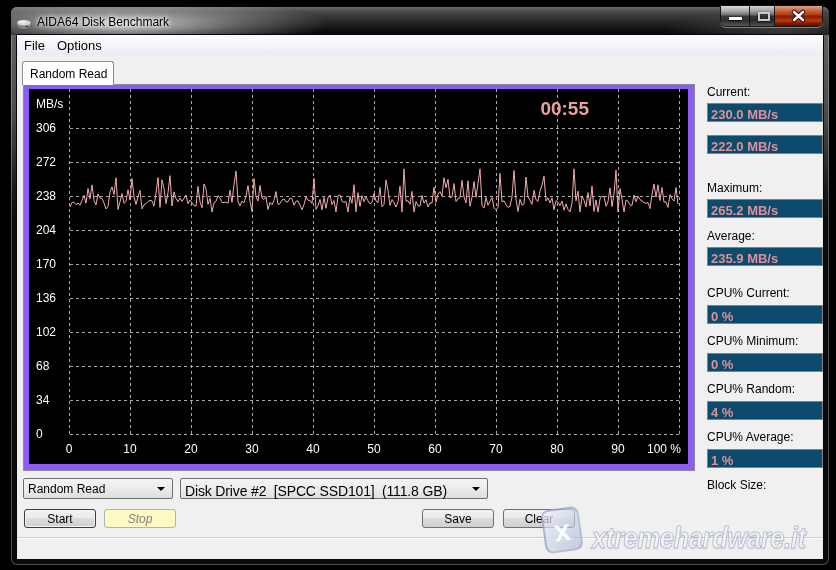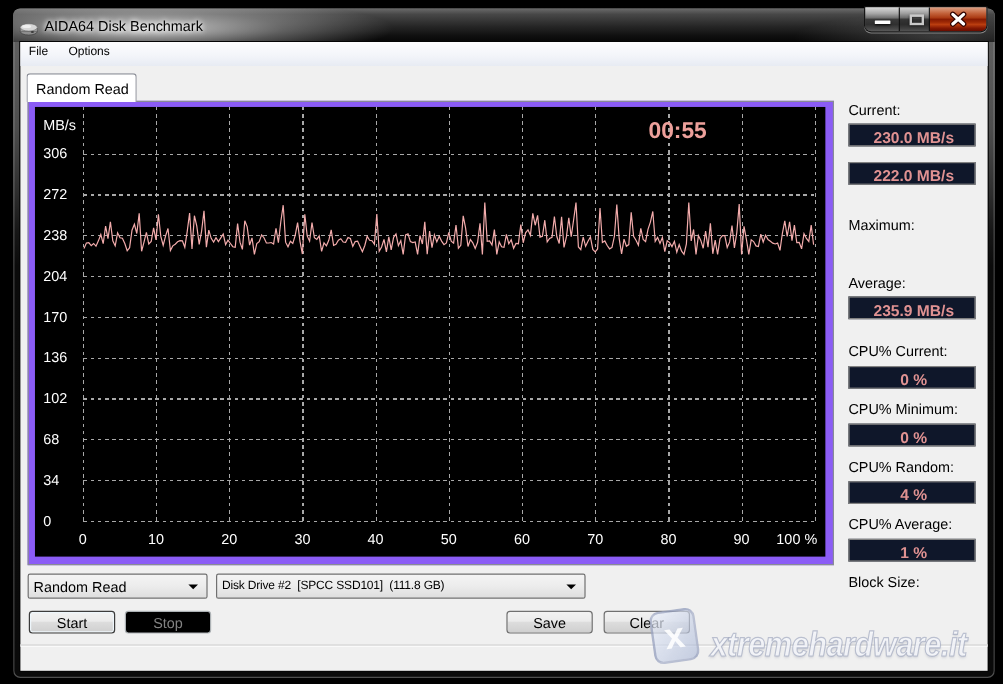--- a/index.html
+++ b/index.html
@@ -31,44 +31,44 @@
 .cap.close { width:47px;
   background:linear-gradient(180deg,#dfa185 0%,#c2613a 26%,#a93812 45%,#871a02 50%,#9c2805 62%,#bb3e10 72%,#821702 88%,#660c00 100%); }
 .minbar { position:absolute; left:8px; top:11px; width:13px; height:3px; background:#fdfdfd;
   box-shadow:0 1px 2px rgba(0,0,0,0.8); border-radius:0.5px; }
 .maxbox { position:absolute; left:8px; top:6px; width:12px; height:9px;
   border:2px solid #c9c9c9; box-shadow:0 1px 2px rgba(0,0,0,0.7), inset 0 1px 2px rgba(0,0,0,0.7); }
 .closex { position:absolute; left:0; top:0; width:100%; height:100%; }
 .client { position:absolute; left:6px; top:28px; width:806px; height:524px;
   background:#f0f0f0; box-shadow:0 0 0 1px #050505; }
 .menubar { position:absolute; left:0; top:0; width:100%; height:20px;
-  background:linear-gradient(180deg,#fdfdfe 0%,#f2f4f9 60%,#e7ebf3 100%); font-size:10px; color:#000; }
+  background:linear-gradient(180deg,#fdfdfe 0%,#f2f4f9 60%,#e7ebf3 100%); font-size:13px; color:#000; }
 .menubar span.m1 { position:absolute; left:7px; top:3px; }
 .menubar span.m2 { position:absolute; left:40px; top:3px; }
 
 .tab { position:absolute; left:5px; top:26px; width:92px; height:24px; background:#fff;
   border:1px solid #898c95; border-bottom:none; border-radius:3px 3px 0 0;
   font-size:12px; color:#000; padding:5px 0 0 7px; z-index:3; }
 .page { position:absolute; left:6px; top:49px; width:672px; height:387px; background:#8b5cf6;
   border:1px solid #898c95; z-index:2; }
 .chart { position:absolute; left:5px; top:4px; }
 
 .slab { position:absolute; left:690px; font-size:12px; color:#000; white-space:nowrap; }
-.sval { position:absolute; left:690px; width:106px; height:19px; background:#0f172a;
+.sval { position:absolute; left:690px; width:116px; height:19px; background:#0c4a6e;
   border:1px solid #828282; color:#e09292; font-size:13px; font-weight:bold;
-  padding:3px 0 0 3px; white-space:nowrap;text-align:center; }
+  padding:3px 0 0 3px; white-space:nowrap; }
 
 .combo { position:absolute; height:21px; background:linear-gradient(180deg,#f4f4f4 0%,#ececec 50%,#dedede 100%);
   border:1px solid #707070; border-radius:2px; font-size:12px; color:#000; padding:3px 0 0 4px; white-space:nowrap; }
 .combo .arr { position:absolute; right:7px; top:8px; width:0; height:0;
   border-left:4px solid transparent; border-right:4px solid transparent; border-top:4px solid #000; }
 .btn { position:absolute; height:19px; width:72px; background:linear-gradient(180deg,#f2f2f2 0%,#ebebeb 45%,#dddddd 50%,#cfcfcf 100%);
   border:1px solid #707070; border-radius:3px; font-size:12px; color:#000; text-align:center; padding-top:2px; }
 .btn.focus { border:1px solid #3c3c3c; box-shadow:inset 0 0 0 1px #eef6fb; }
-.btn.dis { background:#000000; border:1px solid #adb2b5; color:#838383; }
+.btn.dis { background:#fef9c3; border:1px solid #adb2b5; color:#838383;font-style:italic; }
 .statusline { position:absolute; left:0; top:502px; width:100%; height:2px; background:#fdfdfd;
   border-top:1px solid #cfcfcf; }
 .wmtile { position:absolute; left:543px; top:508px; width:38px; height:44px;
   background:linear-gradient(135deg, rgba(235,240,250,0.75), rgba(160,175,210,0.55));
   border:2px solid rgba(130,140,170,0.45); border-radius:8px; transform:rotate(-8deg); z-index:9; }
 .wmx { position:absolute; left:0; top:4px; width:100%; text-align:center; color:rgba(255,255,255,0.88);
   font-size:30px; font-weight:bold; }
 .wmtext { position:absolute; left:592px; top:524px; z-index:9;
   font-size:29px; font-weight:bold; font-style:italic; line-height:29px; letter-spacing:-0.5px;
   transform:scaleX(0.885); transform-origin:left top;
@@ -164,33 +164,34 @@
               <text x="681" y="453" text-anchor="end">100 %</text>
 </g>
 <text x="589" y="115" text-anchor="end" fill="#eda09b" font-size="19px" font-weight="bold" font-family="Liberation Sans, sans-serif">00:55</text>
 </svg>
       </div>
       <div class="slab" style="top:50px">Current:</div>
 <div class="sval" style="top:68px">230.0 MB/s</div>
 <div class="slab" style="top:98px">Minimum:</div>
 <div class="sval" style="top:100px">222.0 MB/s</div>
 <div class="slab" style="top:146px">Maximum:</div>
+<div class="sval" style="top:164px">265.2 MB/s</div>
 <div class="slab" style="top:194px">Average:</div>
 <div class="sval" style="top:212px">235.9 MB/s</div>
 <div class="slab" style="top:251px">CPU% Current:</div>
 <div class="sval" style="top:270px">0 %</div>
 <div class="slab" style="top:299px">CPU% Minimum:</div>
 <div class="sval" style="top:318px">0 %</div>
 <div class="slab" style="top:347px">CPU% Random:</div>
 <div class="sval" style="top:366px">4 %</div>
 <div class="slab" style="top:395px">CPU% Average:</div>
 <div class="sval" style="top:414px">1 %</div>
 <div class="slab" style="top:443px">Block Size:</div>
       <div class="combo" style="left:6px; top:443px; width:150px;">Random Read<span class="arr"></span></div>
-      <div class="combo" style="left:163px; top:443px; width:308px; font-size:10px; letter-spacing:-0.15px; padding-top:4px;">Disk Drive #2&nbsp; [SPCC SSD101]&nbsp; (111.8 GB)<span class="arr"></span></div>
+      <div class="combo" style="left:163px; top:443px; width:308px; font-size:14px; letter-spacing:-0.15px; padding-top:4px;">Disk Drive #2&nbsp; [SPCC SSD101]&nbsp; (111.8 GB)<span class="arr"></span></div>
       <div class="btn focus" style="left:7px; top:474px;">Start</div>
       <div class="btn dis" style="left:87px; top:474px;">Stop</div>
       <div class="btn" style="left:405px; top:474px;">Save</div>
       <div class="btn" style="left:486px; top:474px;">Clear</div>
       <div class="statusline"></div>
     </div>
   </div>
   <div class="wmtile">
       <div class="wmx">x</div>
     </div>

